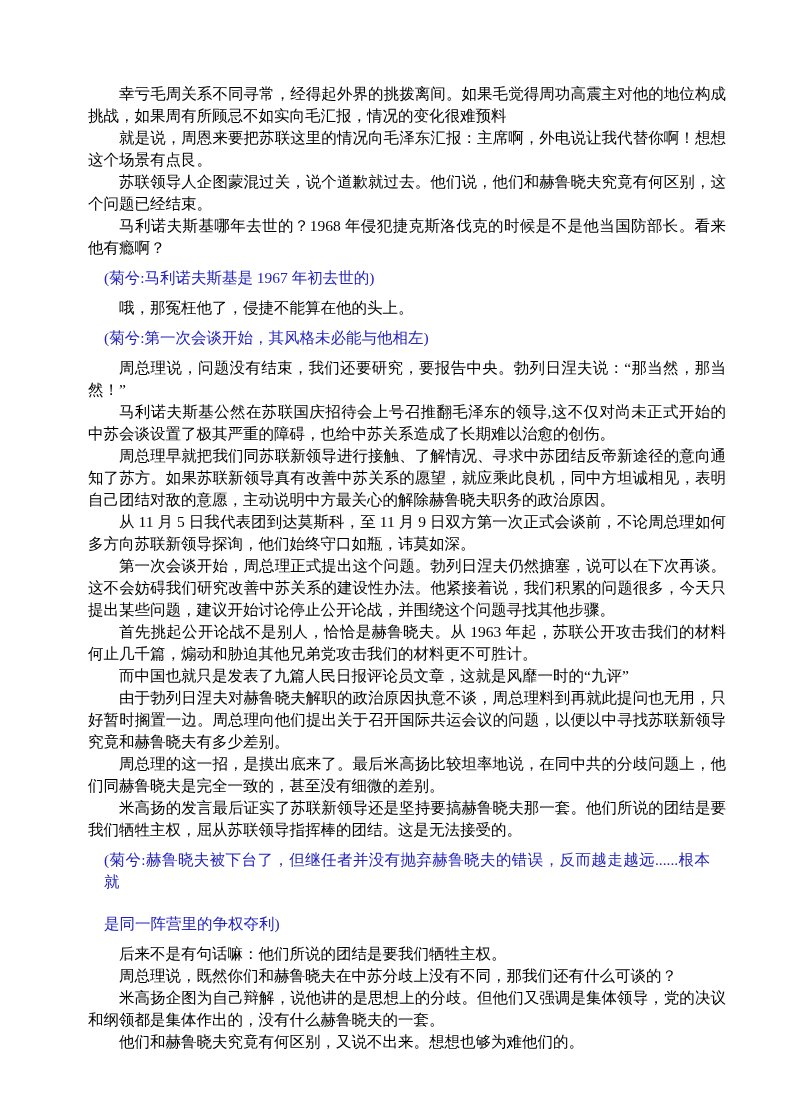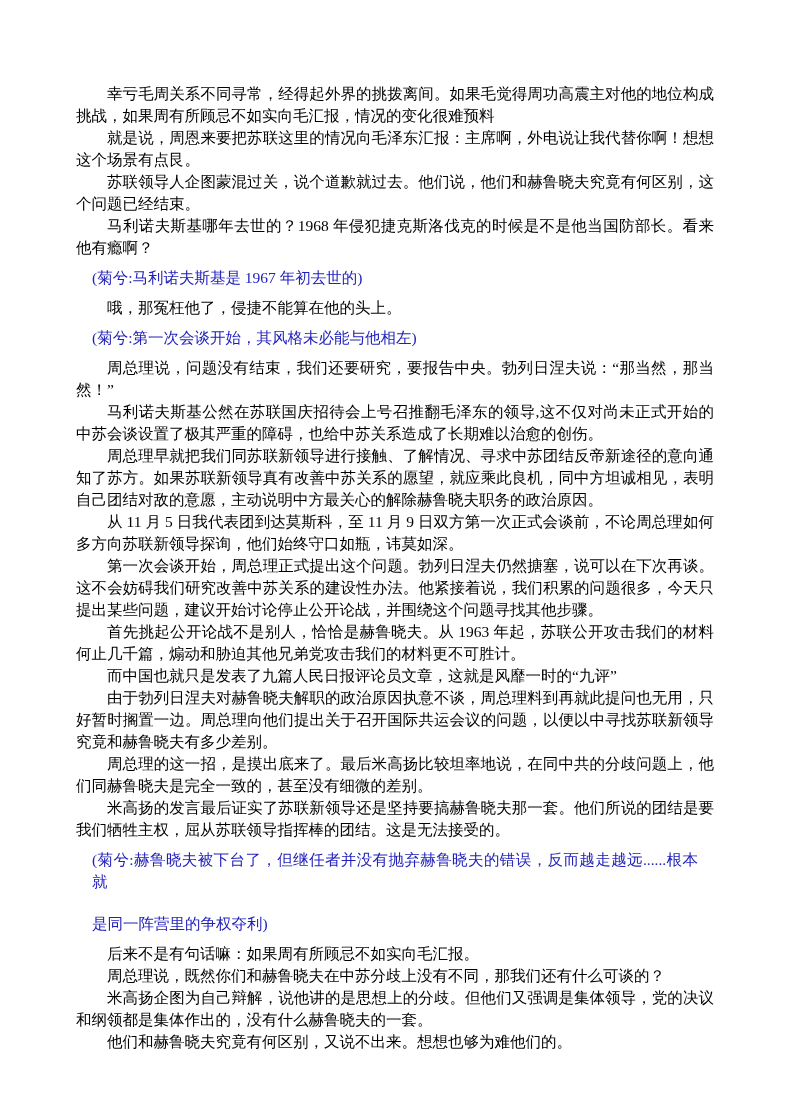--- a/index.html
+++ b/index.html
@@ -10,21 +10,21 @@
   .page {
     width: 800px;
     height: 1100px;
     position: relative;
     overflow: hidden;
     background: var(--page-bg, #ffffff);
     font-family: "Liberation Serif", "DejaVu Serif", serif;
   }
   .doc {
     position: absolute;
-    left: 76px;
+    left: 88px;
     top: 83px;
     width: 638px;
     color: var(--text-color, #000000);
     font-size: 15.5px;
     line-height: 22px;
     text-align: justify;
   }
   .para {
     margin: 0;
     text-indent: 2em;
@@ -55,18 +55,18 @@
       <div class="para">周总理早就把我们同苏联新领导进行接触、了解情况、寻求中苏团结反帝新途径的意向通知了苏方。如果苏联新领导真有改善中苏关系的愿望，就应乘此良机，同中方坦诚相见，表明自己团结对敌的意愿，主动说明中方最关心的解除赫鲁晓夫职务的政治原因。</div>
       <div class="para">从 11 月 5 日我代表团到达莫斯科，至 11 月 9 日双方第一次正式会谈前，不论周总理如何多方向苏联新领导探询，他们始终守口如瓶，讳莫如深。</div>
       <div class="para">第一次会谈开始，周总理正式提出这个问题。勃列日涅夫仍然搪塞，说可以在下次再谈。这不会妨碍我们研究改善中苏关系的建设性办法。他紧接着说，我们积累的问题很多，今天只提出某些问题，建议开始讨论停止公开论战，并围绕这个问题寻找其他步骤。</div>
       <div class="para">首先挑起公开论战不是别人，恰恰是赫鲁晓夫。从 1963 年起，苏联公开攻击我们的材料何止几千篇，煽动和胁迫其他兄弟党攻击我们的材料更不可胜计。</div>
       <div class="para">而中国也就只是发表了九篇人民日报评论员文章，这就是风靡一时的“九评”</div>
       <div class="para">由于勃列日涅夫对赫鲁晓夫解职的政治原因执意不谈，周总理料到再就此提问也无用，只好暂时搁置一边。周总理向他们提出关于召开国际共运会议的问题，以便以中寻找苏联新领导究竟和赫鲁晓夫有多少差别。</div>
       <div class="para">周总理的这一招，是摸出底来了。最后米高扬比较坦率地说，在同中共的分歧问题上，他们同赫鲁晓夫是完全一致的，甚至没有细微的差别。</div>
       <div class="para">米高扬的发言最后证实了苏联新领导还是坚持要搞赫鲁晓夫那一套。他们所说的团结是要我们牺牲主权，屈从苏联领导指挥棒的团结。这是无法接受的。</div>
       <div class="note gap-after">(菊兮:赫鲁晓夫被下台了，但继任者并没有抛弃赫鲁晓夫的错误，反而越走越远......根本就</div>
       <div class="note">是同一阵营里的争权夺利)</div>
-      <div class="para">后来不是有句话嘛：如果周有所顾忌不如实向毛汇报。</div>
+      <div class="para">后来不是有句话嘛：他们所说的团结是要我们牺牲主权。</div>
       <div class="para">周总理说，既然你们和赫鲁晓夫在中苏分歧上没有不同，那我们还有什么可谈的？</div>
       <div class="para">米高扬企图为自己辩解，说他讲的是思想上的分歧。但他们又强调是集体领导，党的决议和纲领都是集体作出的，没有什么赫鲁晓夫的一套。</div>
       <div class="para">他们和赫鲁晓夫究竟有何区别，又说不出来。想想也够为难他们的。</div>
     </div>
 </div>
 
 </body></html>

